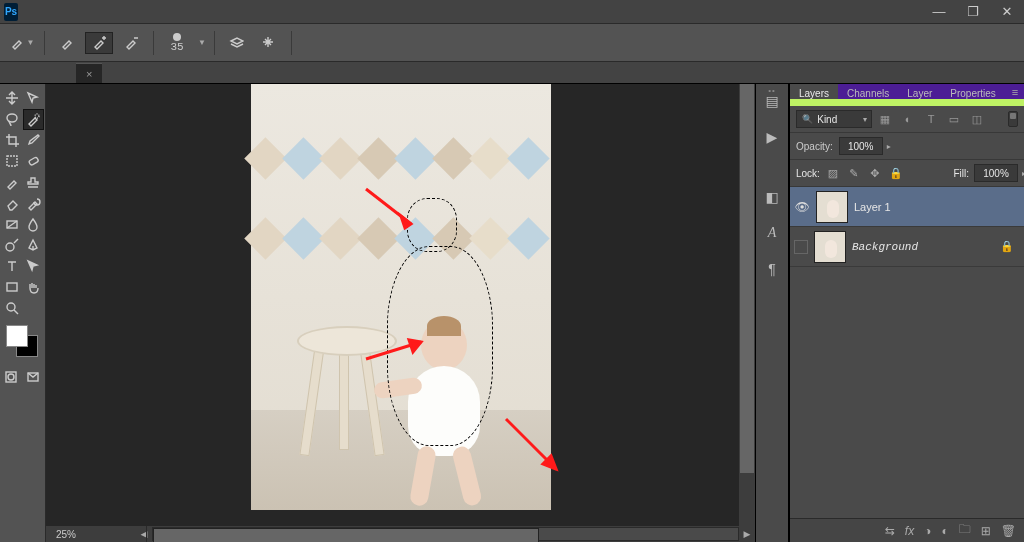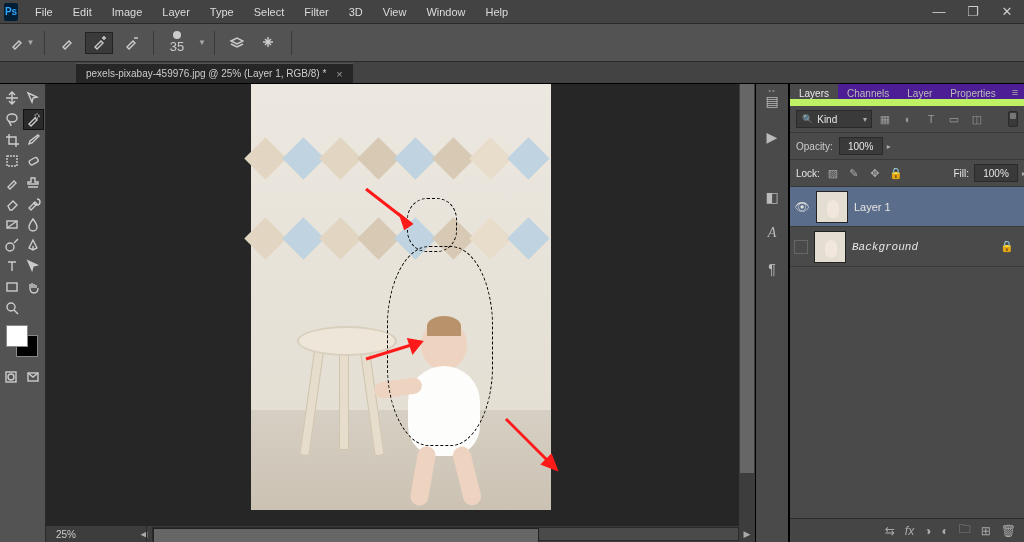--- a/index.html
+++ b/index.html
@@ -26,21 +26,21 @@
 .win-controls{margin-left:auto;display:flex;}
 .win-btn{width:34px;height:24px;display:flex;align-items:center;justify-content:center;color:#ccc;font-size:13px;}
 
 
 .optbar{height:38px;background:var(--bg-toolbar);border-bottom:1px solid var(--border);display:flex;align-items:center;padding:0 8px;gap:4px;}
 .opt-tool{width:28px;height:22px;display:flex;align-items:center;justify-content:center;border:1px solid transparent;}
 .opt-tool.act{background:#3a3a3a;border:1px solid #222;}
 .opt-sep{width:1px;height:24px;background:#3a3a3a;margin:0 4px;}
 .opt-brushsize{display:flex;flex-direction:column;align-items:center;width:30px;}
 .opt-brushsize .dot{width:8px;height:8px;border-radius:50%;background:#ccc;}
-.opt-brushsize .num{font-size:13px;color:#ccc;}
+.opt-brushsize .num{font-size:11px;color:#ccc;font-family:Liberation Mono, monospace;}
 .opt-caret{font-size:8px;color:#aaa;margin-left:2px;}
 .refine-btn{height:22px;padding:0 18px;background:#555;border:1px solid #3a3a3a;border-radius:11px;color:#ddd;font-size:11px;display:flex;align-items:center;}
 
 
 .tabstrip{height:22px;background:var(--bg-dark);display:flex;align-items:flex-end;padding-left:76px;border-bottom:1px solid #000;}
 .doctab{height:20px;padding:0 10px;background:var(--bg-canvas);color:#ccc;font-size:10px;display:flex;align-items:center;gap:10px;border-top:1px solid #555;}
 .doctab .close{font-size:11px;color:#999;}
 
 
 .workspace{position:absolute;top:84px;left:0;right:0;bottom:0;display:flex;}
@@ -138,33 +138,20 @@
 .layers-footer{height:24px;border-top:1px solid #2a2a2a;display:flex;align-items:center;justify-content:flex-end;gap:10px;padding:0 8px;background:#454545;}
 .lf-btn{color:#aaa;font-size:12px;}
 
 svg.icon{width:15px;height:15px;stroke:#ccc;fill:none;stroke-width:1.4;}
 </style>
 </head>
 <body>
 
 <div class="titlebar">
   <div class="ps-logo">Ps</div>
-  <div class="menubar">
-    <div class="menu-item">File</div>
-    <div class="menu-item">Edit</div>
-    <div class="menu-item">Image</div>
-    <div class="menu-item">Layer</div>
-    <div class="menu-item">Type</div>
-    <div class="menu-item">Select</div>
-    <div class="menu-item">Filter</div>
-    <div class="menu-item">3D</div>
-    <div class="menu-item">View</div>
-    <div class="menu-item">Window</div>
-    <div class="menu-item">Help</div>
-  </div>
   <div class="win-controls">
     <div class="win-btn">—</div>
     <div class="win-btn">❐</div>
     <div class="win-btn">✕</div>
   </div>
 </div>
 
 <div class="optbar">
   <div class="opt-tool">
       <svg class="icon">
@@ -203,21 +190,20 @@
   <div class="opt-tool">
       <svg class="icon">
         <path d="M7 2v10 M2 7h10 M4 4l6 6 M10 4l-6 6"></path>
       </svg>
     </div>
   <div class="opt-sep"></div>
 </div>
 
 <div class="tabstrip">
   <div class="doctab">
-    <span>pexels-pixabay-459976.jpg @ 25% (Layer 1, RGB/8) *</span>
     <span class="close">×</span>
   </div>
 </div>
 
 <div class="workspace">
 
   <div class="toolbox">
     <div class="tool-grid">
       <div class="tool">
           <svg class="icon">

